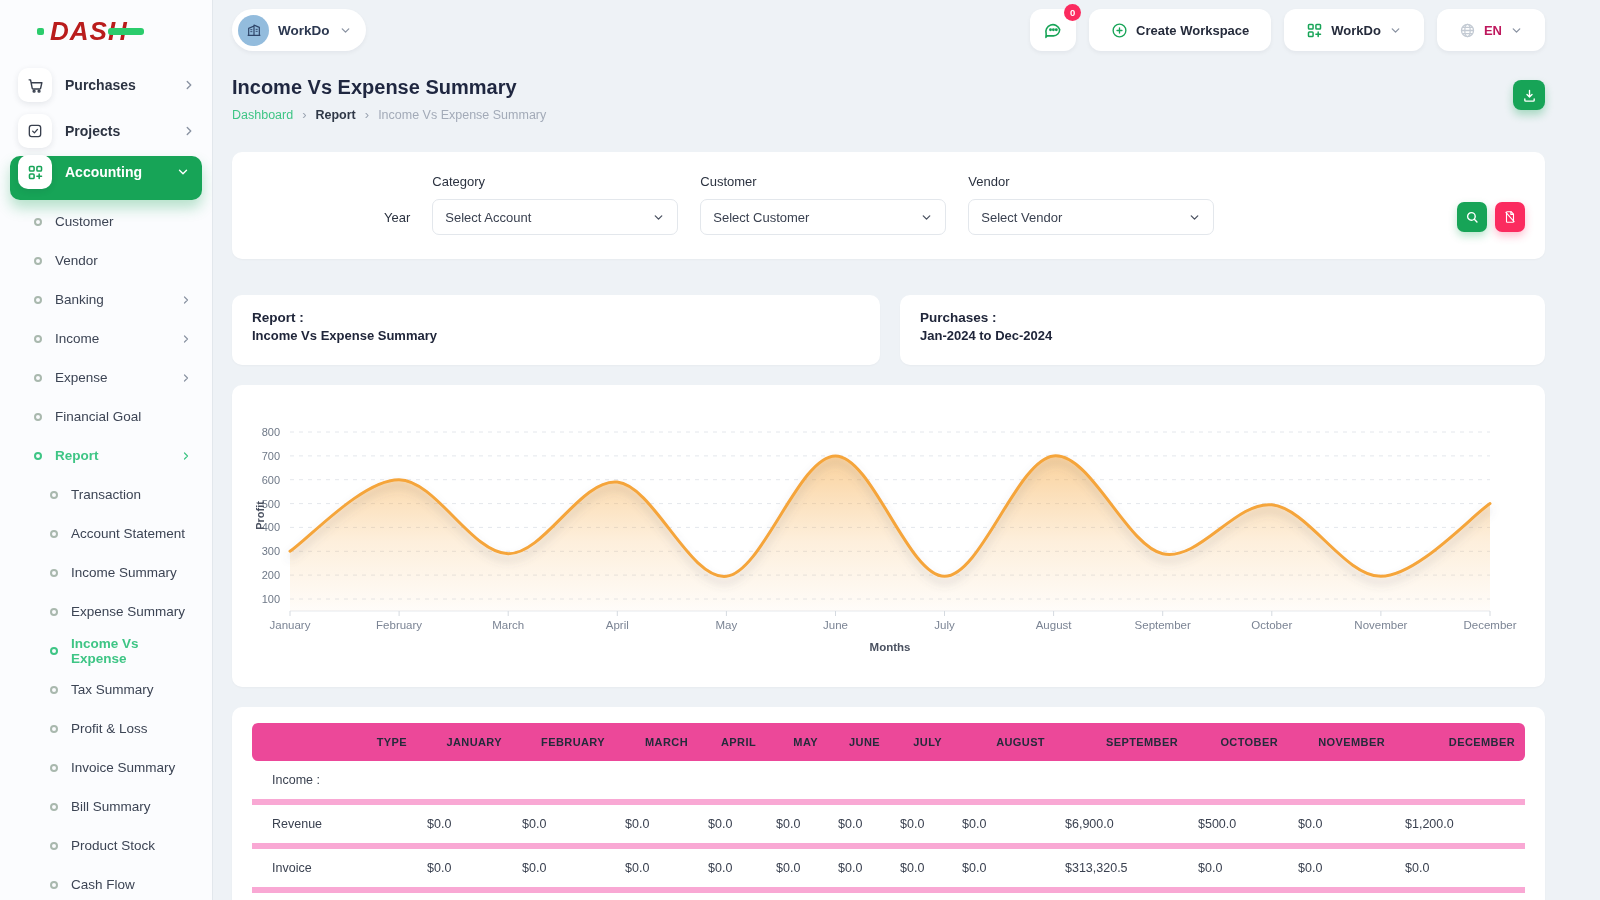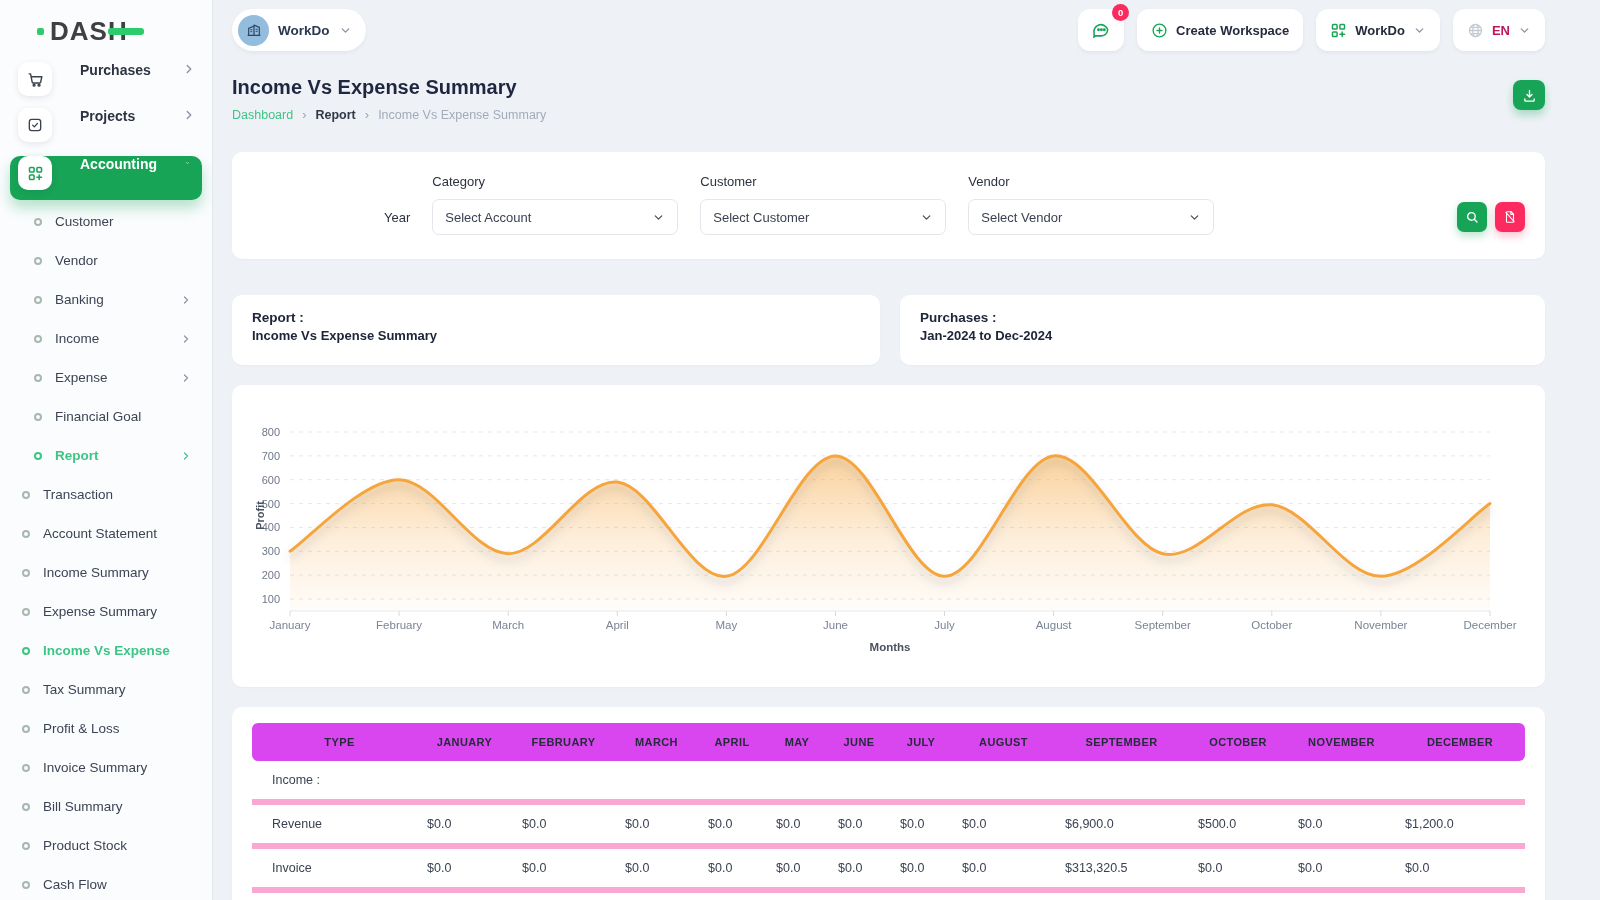--- a/index.html
+++ b/index.html
@@ -15,52 +15,53 @@
     width:212px; min-width:212px; height:100%;
     background:#fbfcfe;
     box-shadow:1px 0 0 rgba(18,32,63,.05);
     overflow:hidden;
     position:relative;
     z-index:2;
   }
   .logo-wrap { height:62px; display:flex; align-items:center; padding-left:50px; }
   .logo-text {
     position:relative; font-weight:800; font-size:26px; letter-spacing:1px;
-    color:#404040;
+    color:#b91c1c;
+    font-style:italic;
   }
   .logo-text::before {
     content:""; position:absolute; left:-13px; top:12px; width:7px; height:7px;
     background:#2bcc6c; border-radius:2px;
   }
   .logo-text::after {
     content:""; position:absolute; right:-16px; top:12px; width:36px; height:7px;
     background:#2bcc6c; border-radius:3px;
   }
   .nav-item {
-    display:flex; gap:28px;
+    display:flex; align-items:center; gap:13px;
     height:46px; padding:0 16px 0 18px;
     font-size:14px; font-weight:700; color:#2c3342; cursor:pointer;
   }
   .icon-chip {
     width:34px; height:34px; border-radius:10px; background:#fff;
     box-shadow:0 2px 6px rgba(30,40,60,.10);
     display:flex; align-items:center; justify-content:center; flex:0 0 auto;
   }
   .nav-item .chev { margin-left:auto; display:flex; }
   .nav-item.active {
     background:#17a457; color:#fff; margin:2px 10px; border-radius:10px;
     height:44px; padding:0 12px 12px 8px;
     box-shadow:0 8px 14px rgba(23,164,87,.30);
   }
   .sub-item {
     display:flex; align-items:center; gap:13px;
     height:39px; padding-left:34px; padding-right:20px;
     font-size:13.5px; color:#3c4454; cursor:pointer;
   }
-  .sub-item.lvl2 { padding-left:22px; }
+  .sub-item.lvl2 { padding-left:50px; }
   .bullet {
     width:8px; height:8px; border-radius:50%;
     border:2px solid #a9b8ae; flex:0 0 auto;
   }
   .sub-item .chev { margin-left:auto; display:flex; }
   .sub-item.active { color:#3ec585; font-weight:600; }
   .sub-item.active .bullet { border-color:#3ec585; }
   
   .main { flex:1; height:900px; padding:0 55px 0 20px; overflow:hidden; }
   
@@ -81,21 +82,21 @@
     display:flex; align-items:center; justify-content:center; cursor:pointer;
     box-shadow:0 2px 4px rgba(16,24,40,.05);
   }
   .badge {
     position:absolute; top:-5px; right:-5px; min-width:17px; height:17px;
     background:#fb2b5f; color:#fff; font-size:9.5px; font-weight:700;
     border-radius:9px; display:flex; align-items:center; justify-content:center;
   }
   .pill {
     display:flex; align-items:center; gap:8px; background:#fff; height:42px;
-    border-radius:12px; padding:0 14px; cursor:pointer;
+    border-radius:12px; padding:0 22px; cursor:pointer;
     box-shadow:0 2px 4px rgba(16,24,40,.05);
     font-size:13px; font-weight:700; color:#252b3b;
   }
   .pill .lang { color:#be185d; }
   
   .page-head { display:flex; align-items:flex-start; margin-top:24px; }
   .page-title { font-size:20px; font-weight:700; color:#1f2740; }
   .breadcrumb { display:flex; align-items:center; gap:9px; margin-top:8px; font-size:12.5px; }
   .breadcrumb .bc-link { color:#3ec585; cursor:pointer; }
   .breadcrumb .bc-mid { color:#2f3847; font-weight:600; cursor:pointer; }
@@ -134,21 +135,21 @@
   .summary-card.duration { flex:1; }
   .sum-label { font-size:13.5px; font-weight:700; color:#20263a; }
   .sum-value { font-size:13px; font-weight:700; color:#20263a; margin-top:3px; }
   
   .chart-card { margin-top:20px; padding:16px 20px; height:302px; }
   .chart-card svg { display:block; width:100%; height:100%; }
   
   .table-card { margin-top:20px; padding:16px 20px 0 20px; }
   table { width:100%; border-collapse:collapse; table-layout:fixed; }
   thead th {
-    background:#d946ef; padding:13px 10px; text-align:center;
+    background:#ec4899; padding:13px 10px; text-align:right;
     font-size:11px; font-weight:700; color:#252b3b; letter-spacing:.4px; white-space:nowrap;
   }
   thead th:first-child { padding-left:20px; border-radius:6px 0 0 6px; }
   thead th:last-child { border-radius:0 6px 6px 0; }
   tbody td {
     padding:12px 10px; font-size:12.5px; color:#3a4150;
     border-top:6px solid #f9a8d4; white-space:nowrap;
   }
   tbody tr:first-child td { border-top:none; }
   tbody td:first-child { padding-left:20px; }

